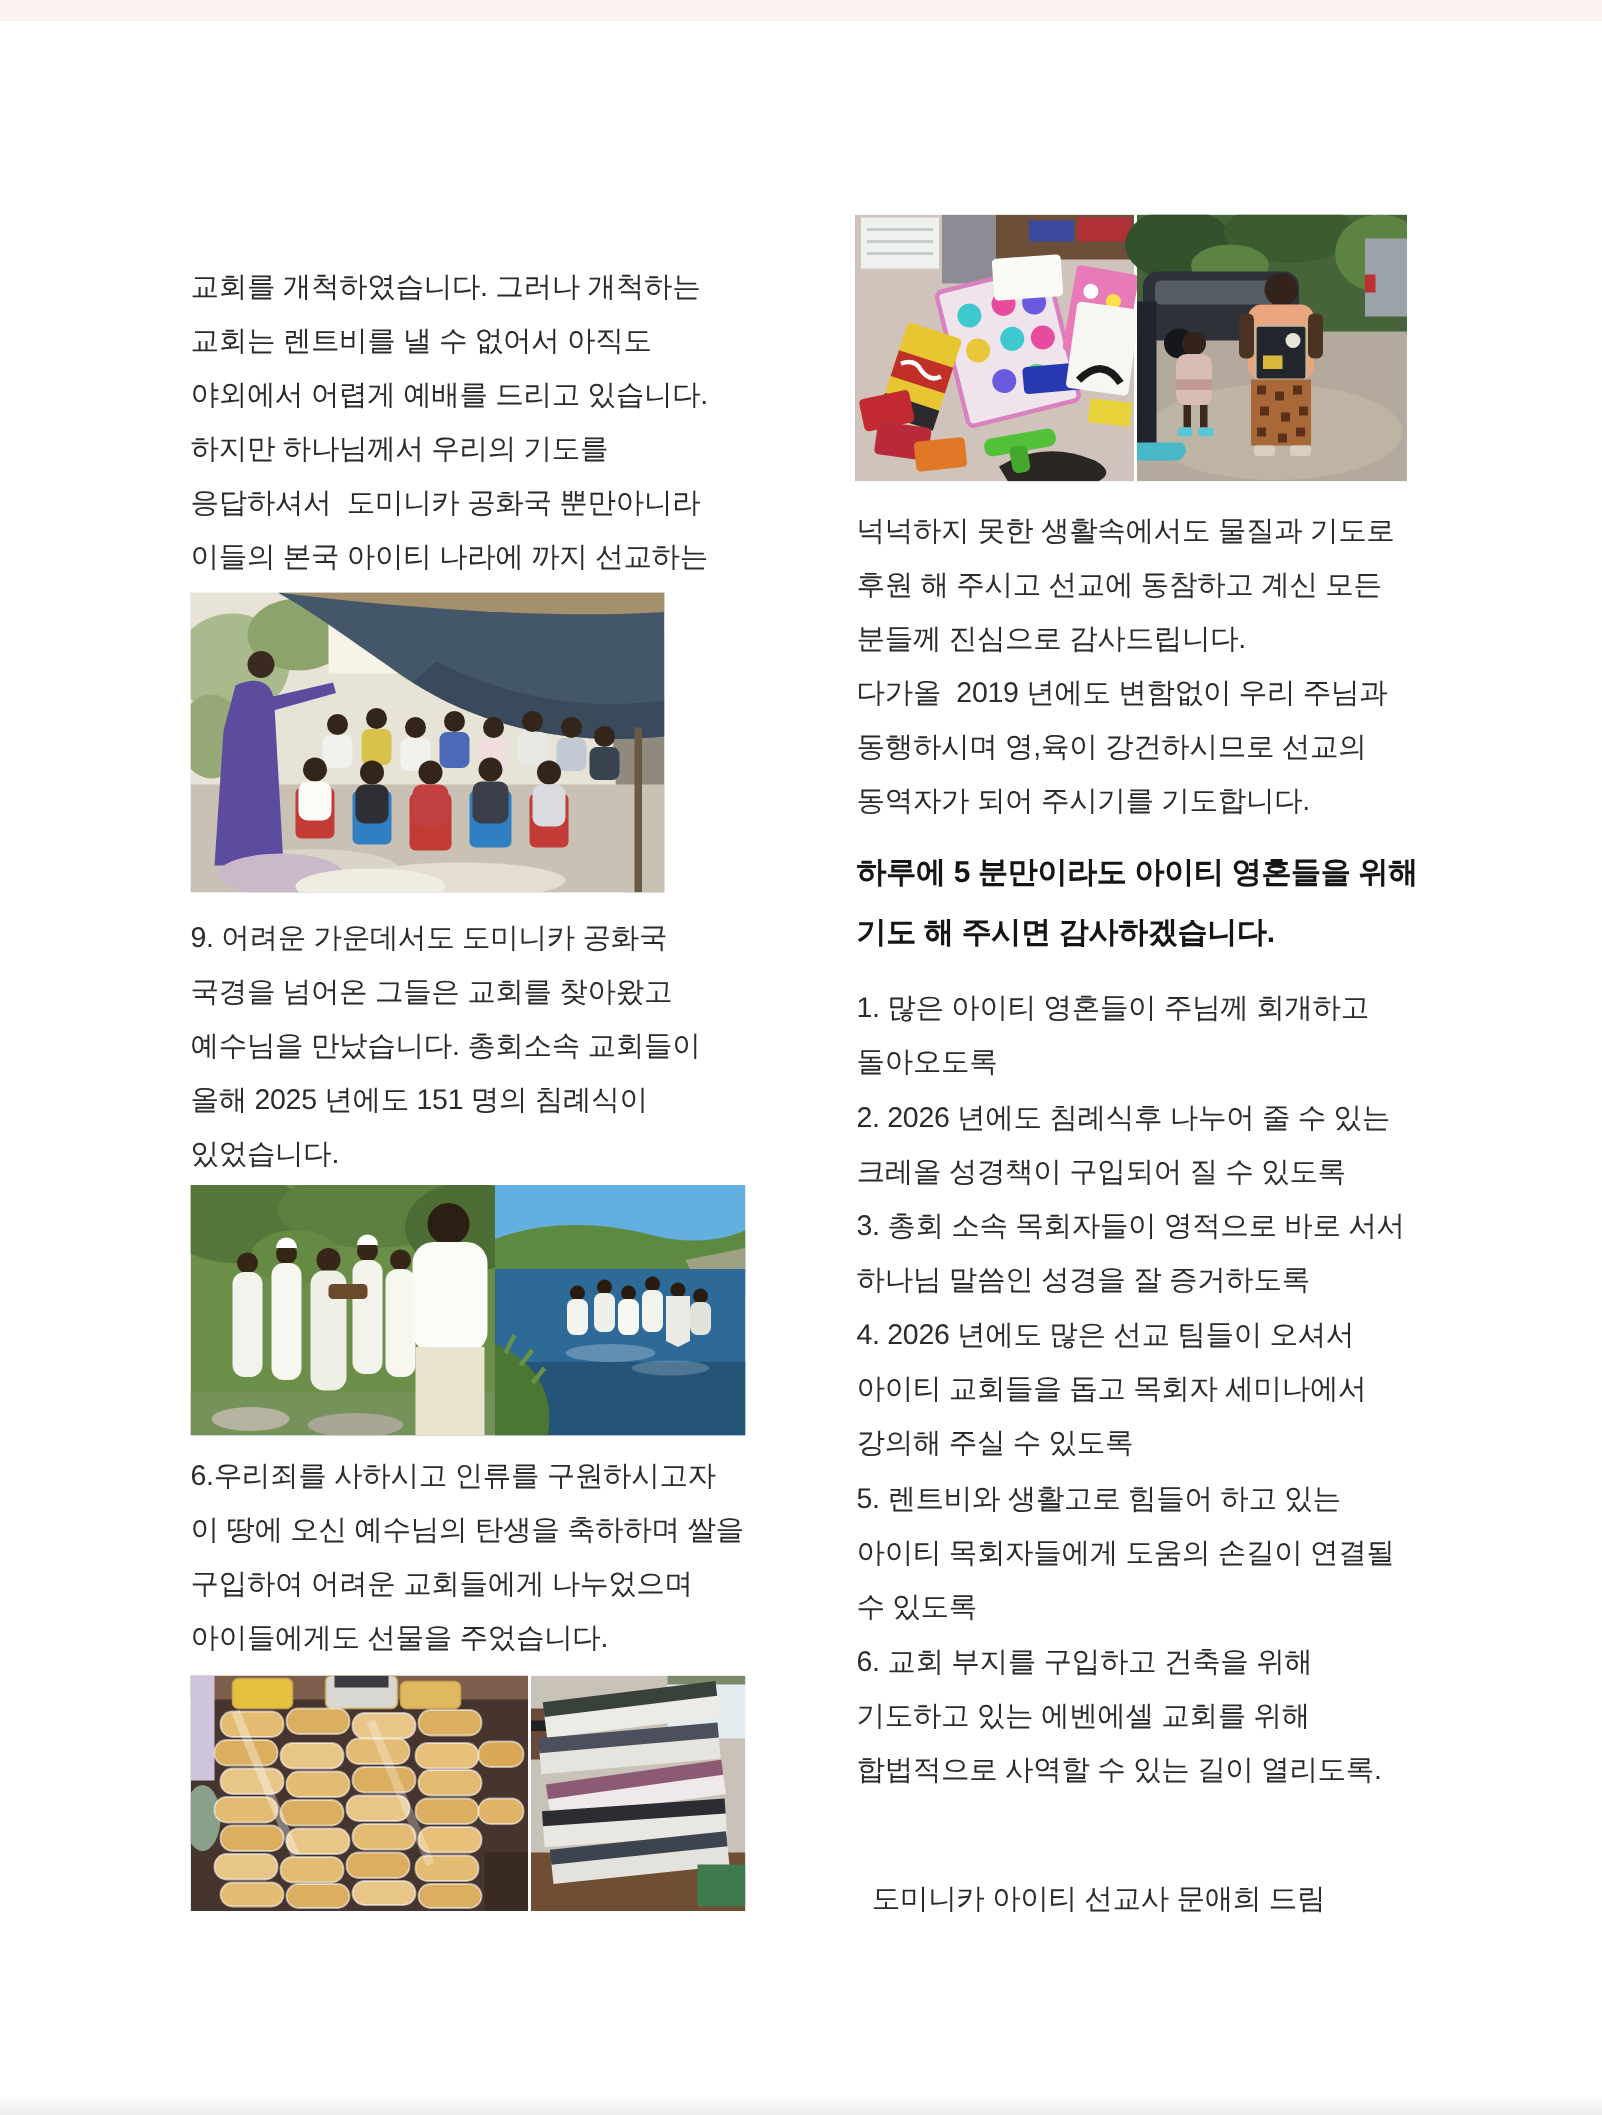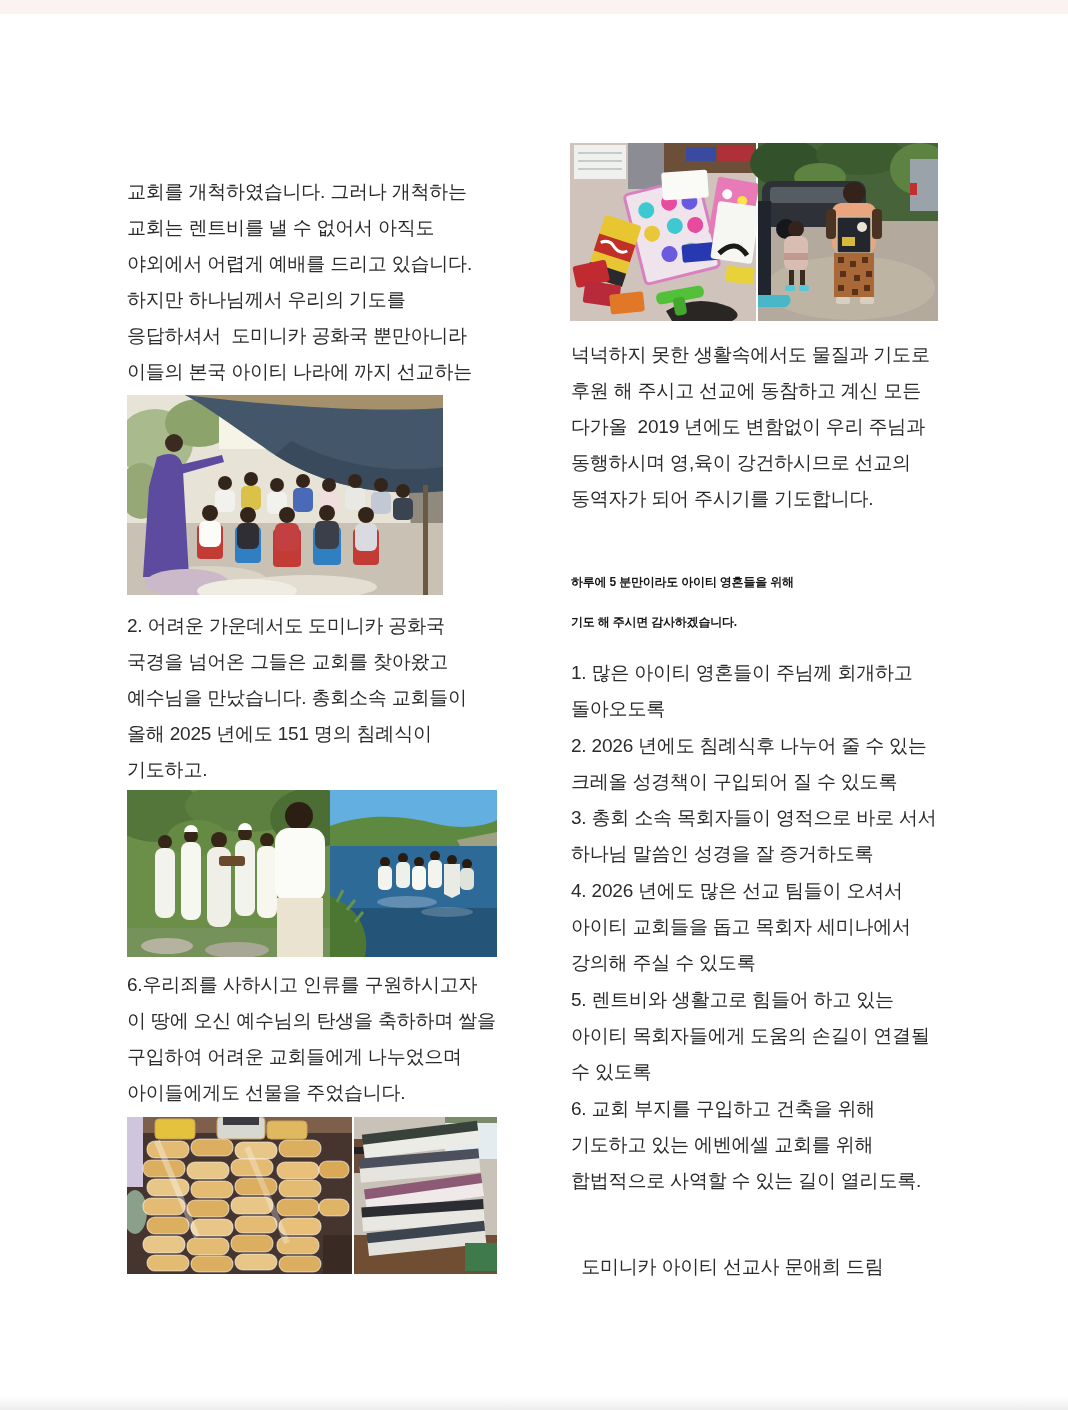--- a/index.html
+++ b/index.html
@@ -11,21 +11,21 @@
   }
   .top-strip{position:absolute;top:0;left:0;width:1068px;height:14px;background:#fbf3f1;}
   .bottom-shade{position:absolute;left:0;bottom:0;width:1068px;height:14px;
     background:linear-gradient(to bottom, rgba(0,0,0,0) 0%, rgba(0,0,0,0.07) 100%);}
   .block{position:absolute;}
   .line{
     font-size:19px;line-height:36px;color:#2b2b2b;
     letter-spacing:-0.2px;white-space:pre;
   }
   .bold-line{
-    font-size:12px;line-height:40px;color:#151515;font-weight:bold;
+    font-size:20px;line-height:40px;color:#151515;font-weight:bold;
     letter-spacing:-0.2px;white-space:pre;
   }
   .list-line{
     font-size:19px;line-height:36.3px;color:#2b2b2b;
     letter-spacing:-0.2px;white-space:pre;
   }
   .photo{position:absolute;overflow:hidden;background:#ddd;}
   .photo svg{display:block;}
 </style>
 </head>
@@ -101,25 +101,25 @@
     </g>
 
     <rect x="296" y="90" width="5" height="110" fill="#6b5a42"></rect>
 
     <ellipse cx="60" cy="188" rx="42" ry="14" fill="#cbb8c8"></ellipse>
     <ellipse cx="120" cy="196" rx="50" ry="12" fill="#efece2"></ellipse>
   </svg>
 </div>
 
 <div class="block" style="left:127px;top:608px;">
-  <div class="line">2. 어려운 가운데서도 도미니카 공화국</div>
+  <div class="line">9. 어려운 가운데서도 도미니카 공화국</div>
   <div class="line">국경을 넘어온 그들은 교회를 찾아왔고</div>
   <div class="line">예수님을 만났습니다. 총회소속 교회들이</div>
   <div class="line">올해 2025 년에도 151 명의 침례식이</div>
-  <div class="line">기도하고.</div>
+  <div class="line">있었습니다.</div>
 </div>
 
 <div class="photo" style="left:127px;top:790px;width:370px;height:167px;">
   <svg width="370" height="167" viewBox="0 0 370 167" xmlns="http://www.w3.org/2000/svg">
 
     <rect width="203" height="167" fill="#6b8f49"></rect>
     <ellipse cx="30" cy="22" rx="48" ry="30" fill="#54763a"></ellipse>
     <ellipse cx="120" cy="16" rx="62" ry="26" fill="#5d8040"></ellipse>
     <ellipse cx="185" cy="28" rx="42" ry="30" fill="#4c6e34"></ellipse>
     <ellipse cx="70" cy="48" rx="30" ry="18" fill="#648a44"></ellipse>
@@ -352,20 +352,21 @@
         <rect x="294" y="142" width="6" height="6"></rect>
     </g>
     <rect x="266" y="154" width="14" height="7" rx="2" fill="#d8cfc0"></rect>
     <rect x="290" y="154" width="14" height="7" rx="2" fill="#d8cfc0"></rect>
   </svg>
 </div>
 
 <div class="block" style="left:571px;top:337px;">
   <div class="line">넉넉하지 못한 생활속에서도 물질과 기도로</div>
   <div class="line">후원 해 주시고 선교에 동참하고 계신 모든</div>
+  <div class="line">분들께 진심으로 감사드립니다.</div>
   <div class="line">다가올  2019 년에도 변함없이 우리 주님과</div>
   <div class="line">동행하시며 영,육이 강건하시므로 선교의</div>
   <div class="line">동역자가 되어 주시기를 기도합니다.</div>
 </div>
 
 <div class="block" style="left:571px;top:562px;">
   <div class="bold-line">하루에 5 분만이라도 아이티 영혼들을 위해</div>
   <div class="bold-line">기도 해 주시면 감사하겠습니다.</div>
 </div>
 

